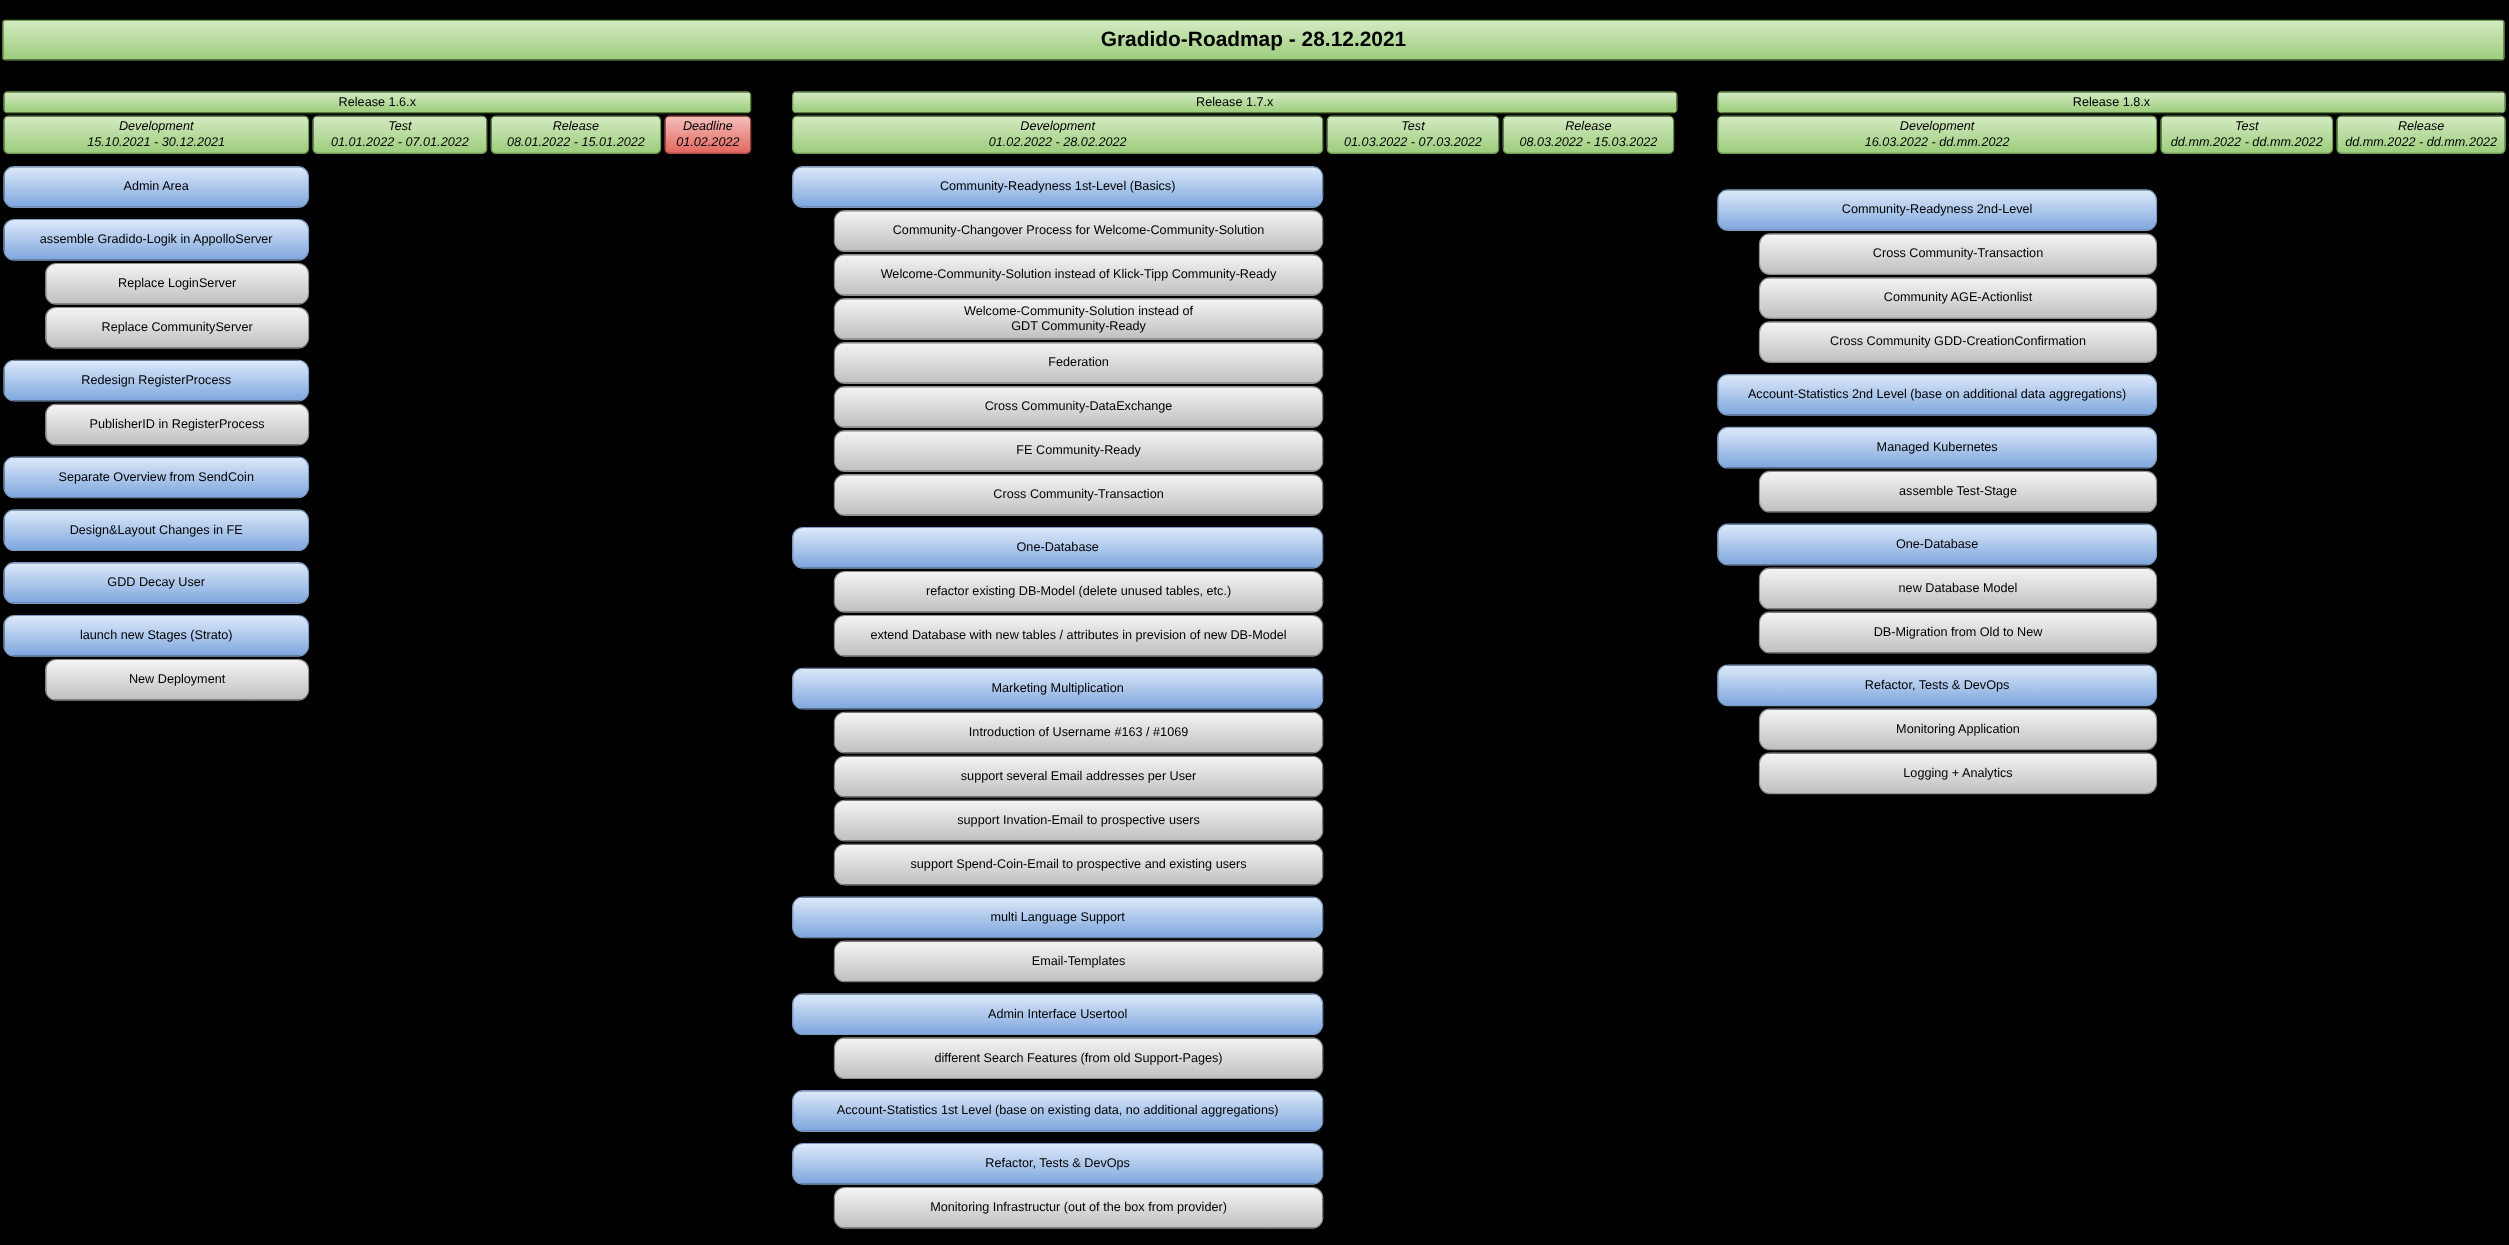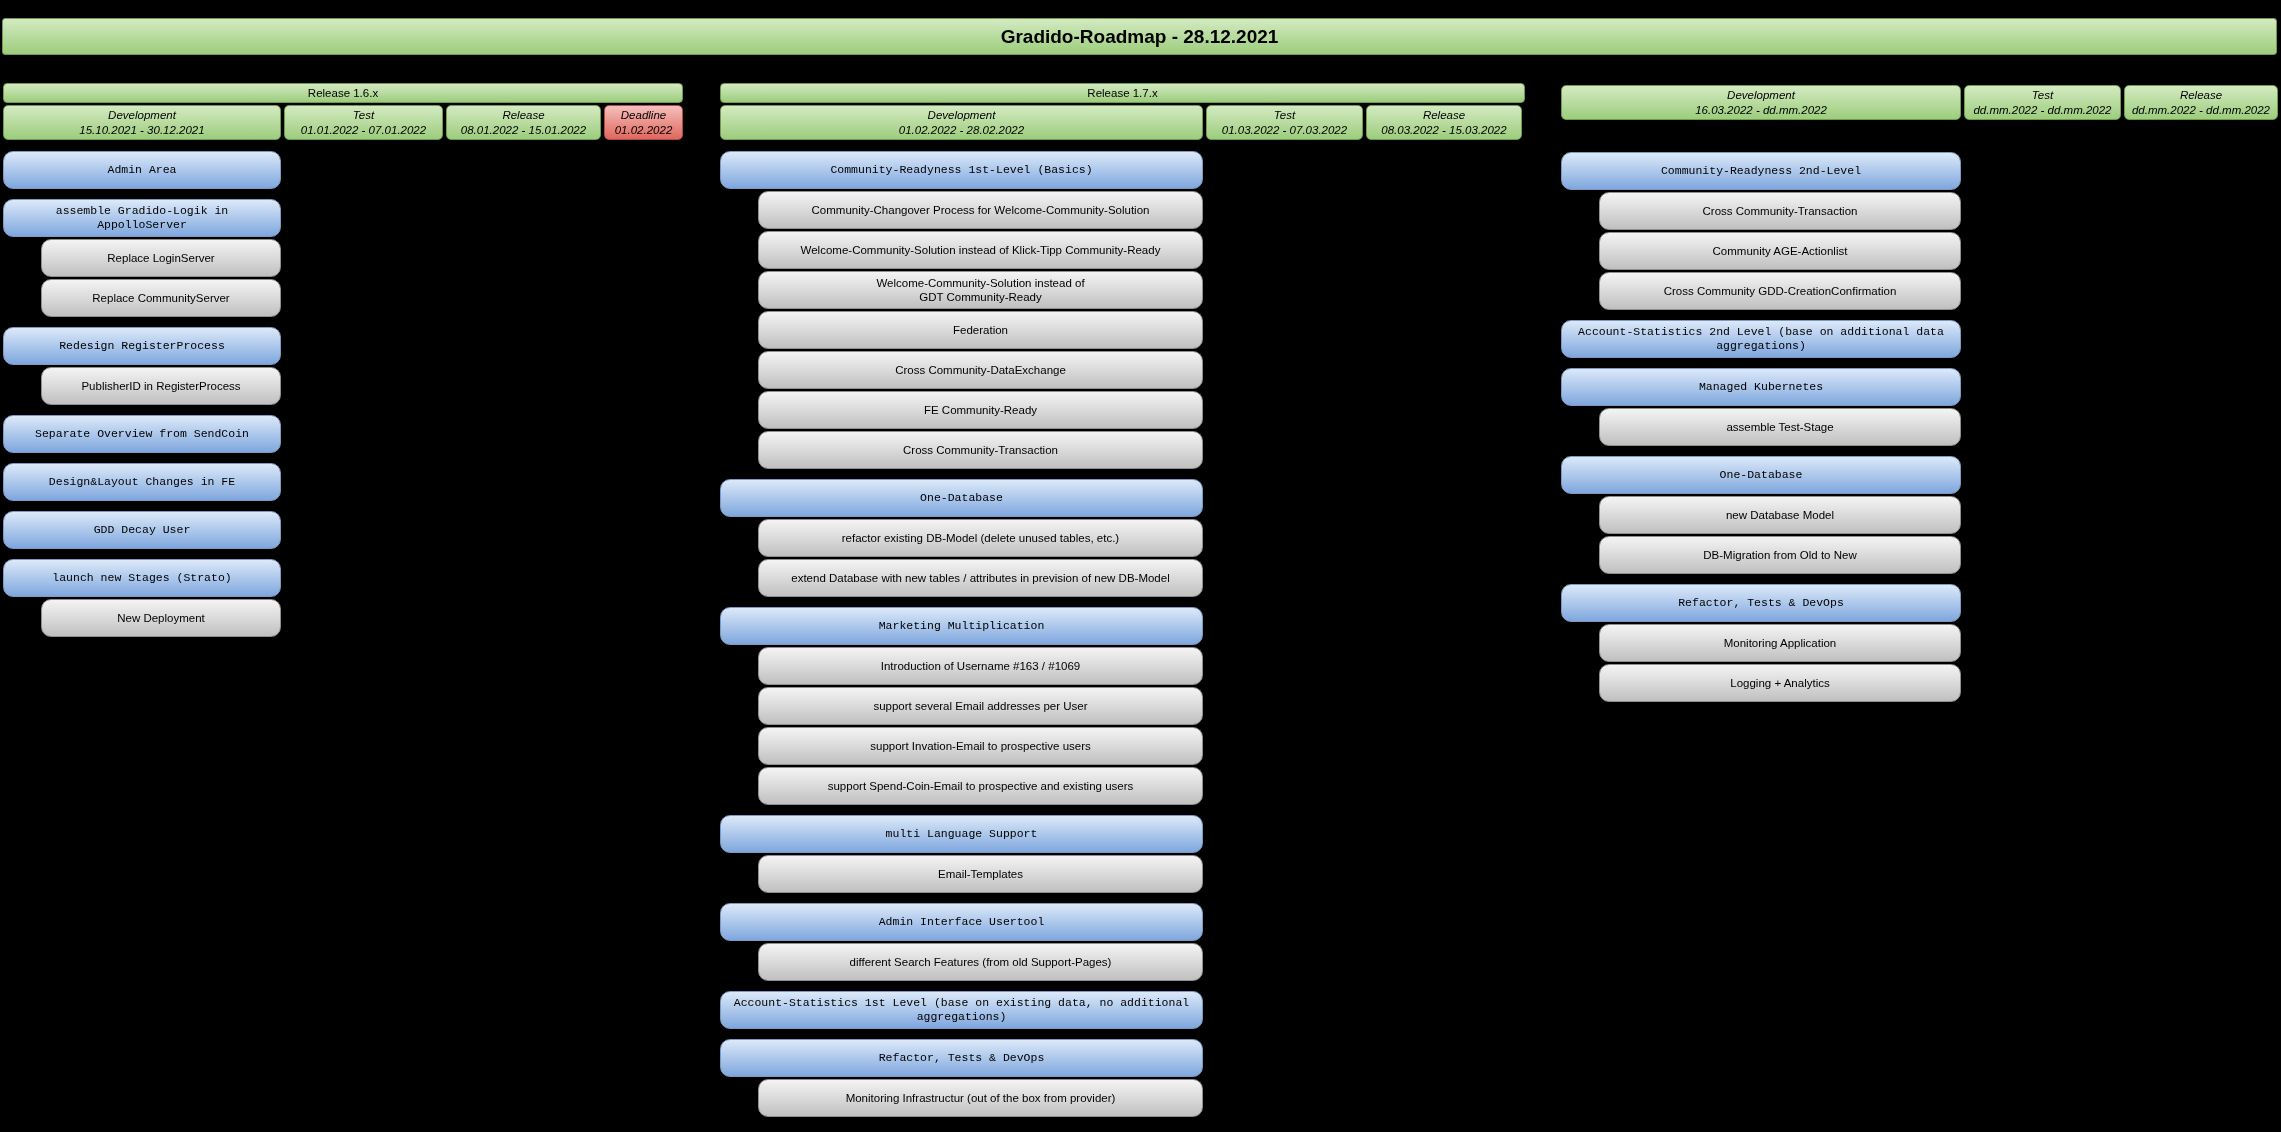--- a/index.html
+++ b/index.html
@@ -11,21 +11,21 @@
   }
   :root{
     --bg:#000000;--text:#000000;
     --green-top:#d4eac2;--green-bottom:#9ccd7c;--green-border:#6f9c50;
     --blue-top:#dce9f9;--blue-bottom:#7fa7de;--blue-border:#7d99bf;
     --gray-top:#f4f4f4;--gray-bottom:#c0c0c0;--gray-border:#8f8f8f;
     --red-top:#f5bfbb;--red-bottom:#e1675e;--red-border:#a94e48;
   }
   .green{background:linear-gradient(var(--green-top),var(--green-bottom));border:1px solid var(--green-border);}
   .red{background:linear-gradient(var(--red-top),var(--red-bottom));border:1px solid var(--red-border);}
-  .blue{background:linear-gradient(var(--blue-top),var(--blue-bottom));border:1px solid var(--blue-border);font-family:Liberation Mono, monospace;}
+  .blue{background:linear-gradient(var(--blue-top),var(--blue-bottom));border:1px solid var(--blue-border);}
   .gray{background:linear-gradient(var(--gray-top),var(--gray-bottom));border:1px solid var(--gray-border);}
 
   .title-bar{
     position:absolute;left:2px;top:18px;width:2275px;height:37px;
     display:flex;align-items:center;justify-content:center;
     font-weight:bold;font-size:19px;border-radius:3px;box-sizing:border-box;
   }
   .col{position:absolute;top:83px;}
   .release-bar{
     height:20px;border-radius:4px;box-sizing:border-box;
@@ -152,20 +152,21 @@
         <div class="group">
           <div class="box blue">Account-Statistics 1st Level (base on existing data, no additional aggregations)</div>
         </div>
         <div class="group">
           <div class="box blue">Refactor, Tests &amp; DevOps</div>
           <div class="box gray child">Monitoring Infrastructur (out of the box from provider)</div>
         </div>
       </div>
     </div>
     <div class="col" style="left: 1561px; width: 717px;">
+      <div class="release-bar green">Release 1.8.x</div>
       <div class="phase-row">
         <div class="phase green" style="width: 400px;">
           <span class="phase-label">Development</span>
           <span class="phase-dates">16.03.2022 - dd.mm.2022</span>
         </div>
         <div class="phase green" style="width: 157px;">
           <span class="phase-label">Test</span>
           <span class="phase-dates">dd.mm.2022 - dd.mm.2022</span>
         </div>
         <div class="phase green" style="width: 154px;">

